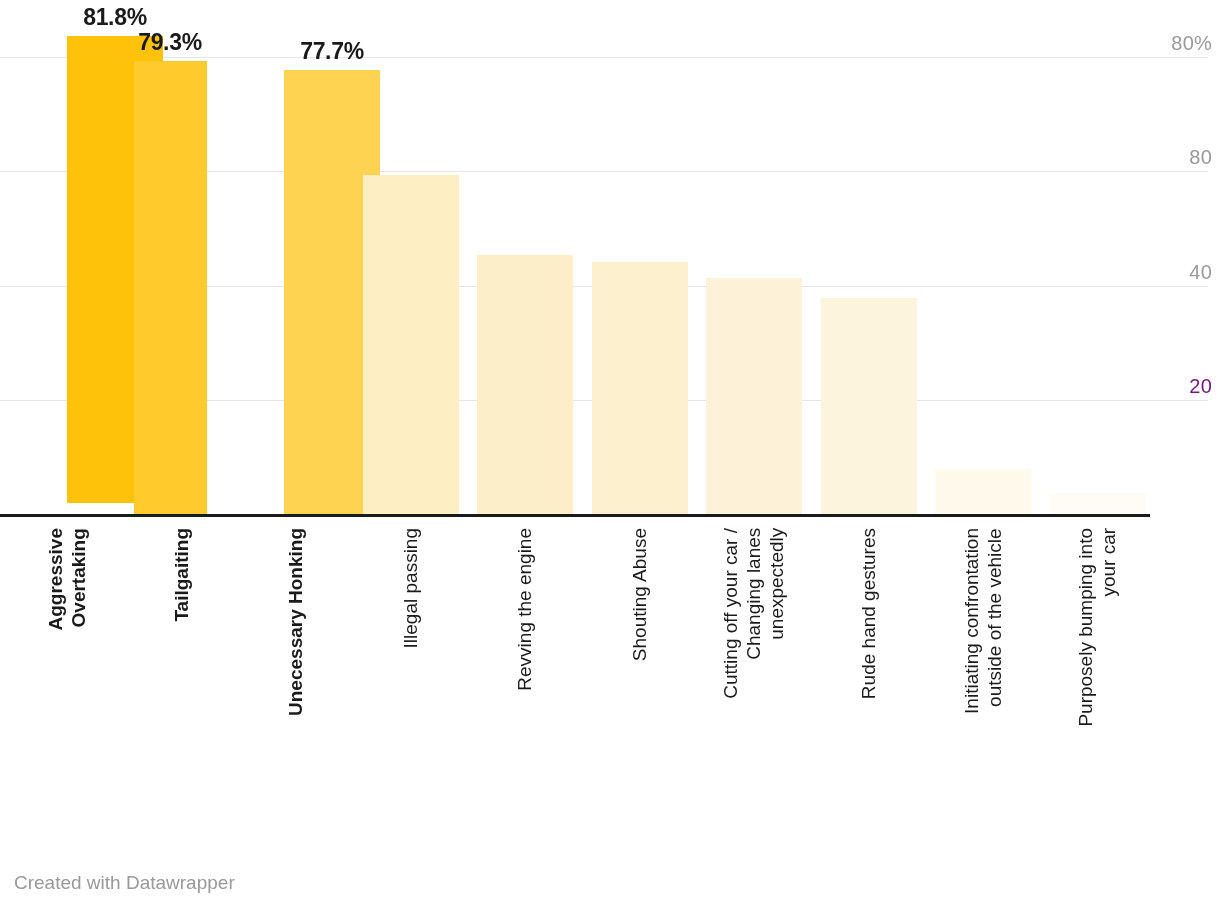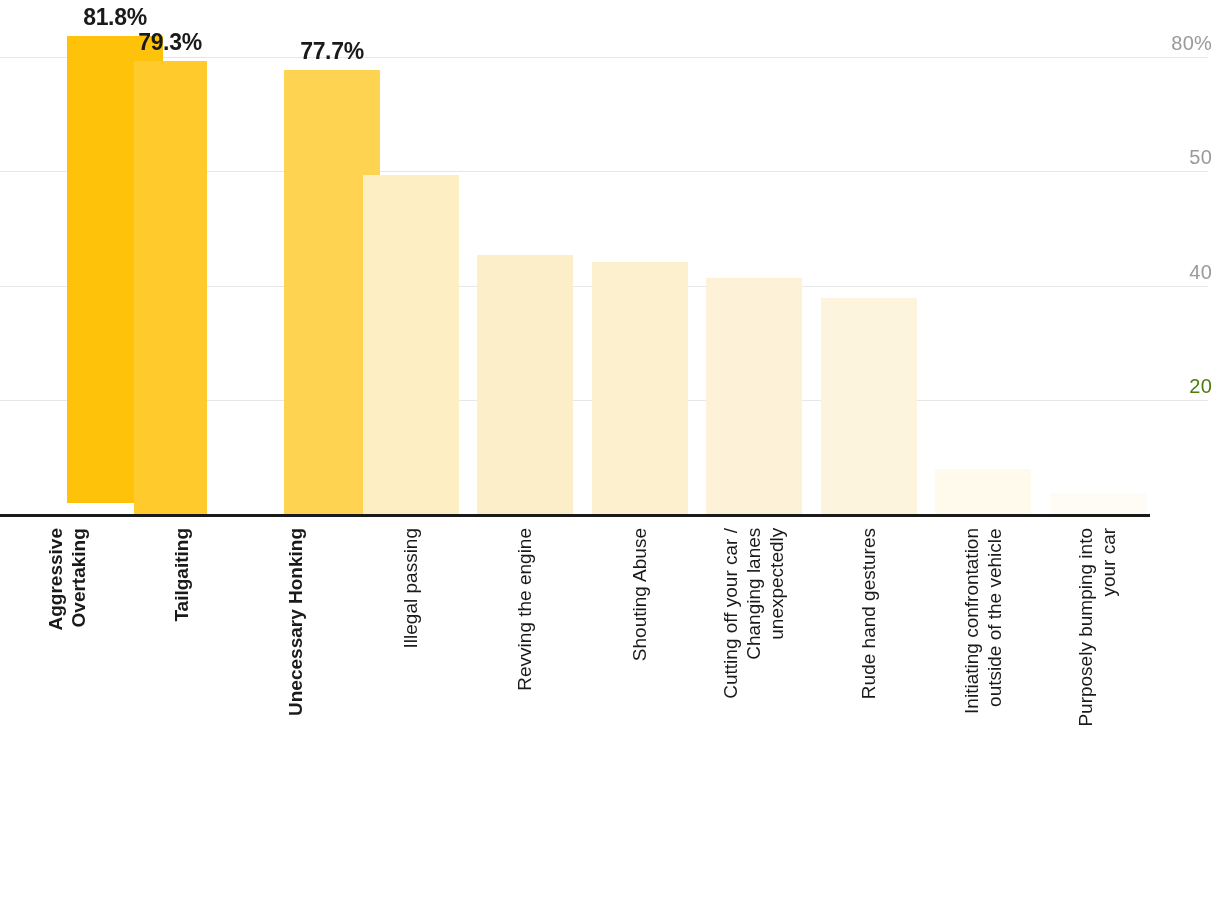--- a/index.html
+++ b/index.html
@@ -87,25 +87,25 @@
 </head>
 <body>
 
 <div id="chart-root">
 
   <div class="plot">
     <div id="gridlines">
         <div class="gridline" style="top: 57px; background: rgb(230, 230, 230);"></div>
         <div class="axis-label" style="top: 57px; color: rgb(154, 154, 154); text-align: center;">80%</div>
         <div class="gridline" style="top: 171.25px; background: rgb(230, 230, 230);"></div>
-        <div class="axis-label" style="top: 171.25px; color: rgb(154, 154, 154);">50</div>
+        <div class="axis-label" style="top: 171.25px; color: rgb(154, 154, 154);">80</div>
         <div class="gridline" style="top: 285.5px; background: rgb(230, 230, 230);"></div>
         <div class="axis-label" style="top: 285.5px; color: rgb(154, 154, 154);">40</div>
         <div class="gridline" style="top: 399.75px; background: rgb(230, 230, 230);"></div>
-        <div class="axis-label" style="top: 399.75px; color: #4d7c0f; margin-left: 12px;">20</div>
+        <div class="axis-label" style="top: 399.75px; color: #701a75; margin-left: 12px;">20</div>
       </div>
     <div id="bars">
         <div class="bar" style="left: 19px; width: 96px; height: 467.283px; background: rgb(255, 194, 10); bottom: auto; top: 36px; margin-left: 48px;">
           <div class="bar-value">81.8%</div>
         </div>
         <div class="bar" style="left: 133.5px; width: 73px; height: 453.001px; background: rgb(255, 202, 43); bottom: auto; top: 60.9987px;">
           <div class="bar-value">79.3%</div>
         </div>
         <div class="bar" style="left: 248px; width: 96px; height: 443.861px; background: rgb(255, 211, 82); bottom: auto; top: 70.1387px; margin-left: 36px;">
           <div class="bar-value">77.7%</div>
@@ -152,13 +152,14 @@
       <div class="cat-label" style="left: 935px; width: 96px;">
         <div class="rot">Initiating confrontation
 outside of the vehicle</div>
       </div>
       <div class="cat-label" style="left: 1049.5px; width: 96px;">
         <div class="rot">Purposely bumping into
 your car</div>
       </div>
     </div>
 
+  <div class="footer">Created with Datawrapper</div>
 </div>
 
 </body></html>

